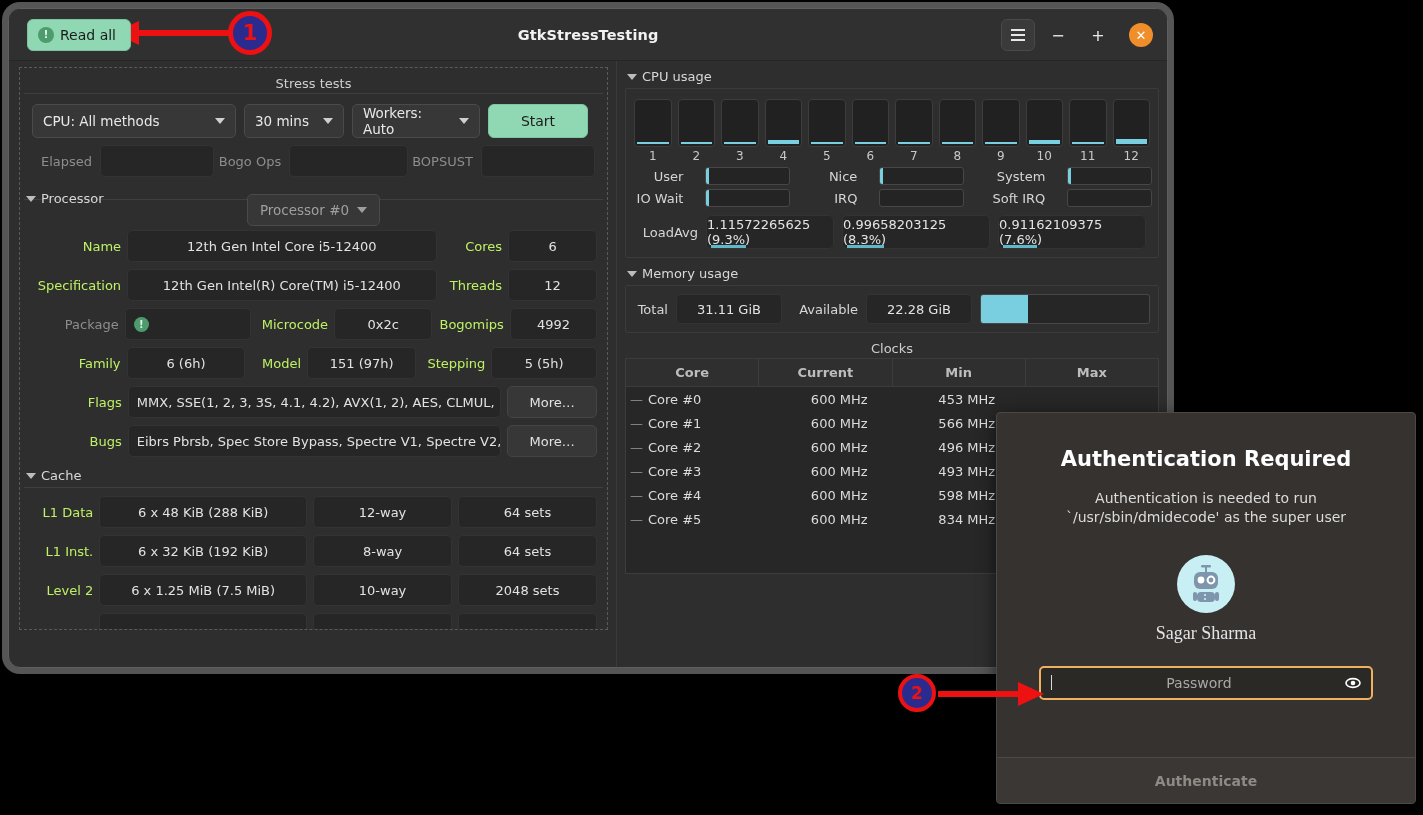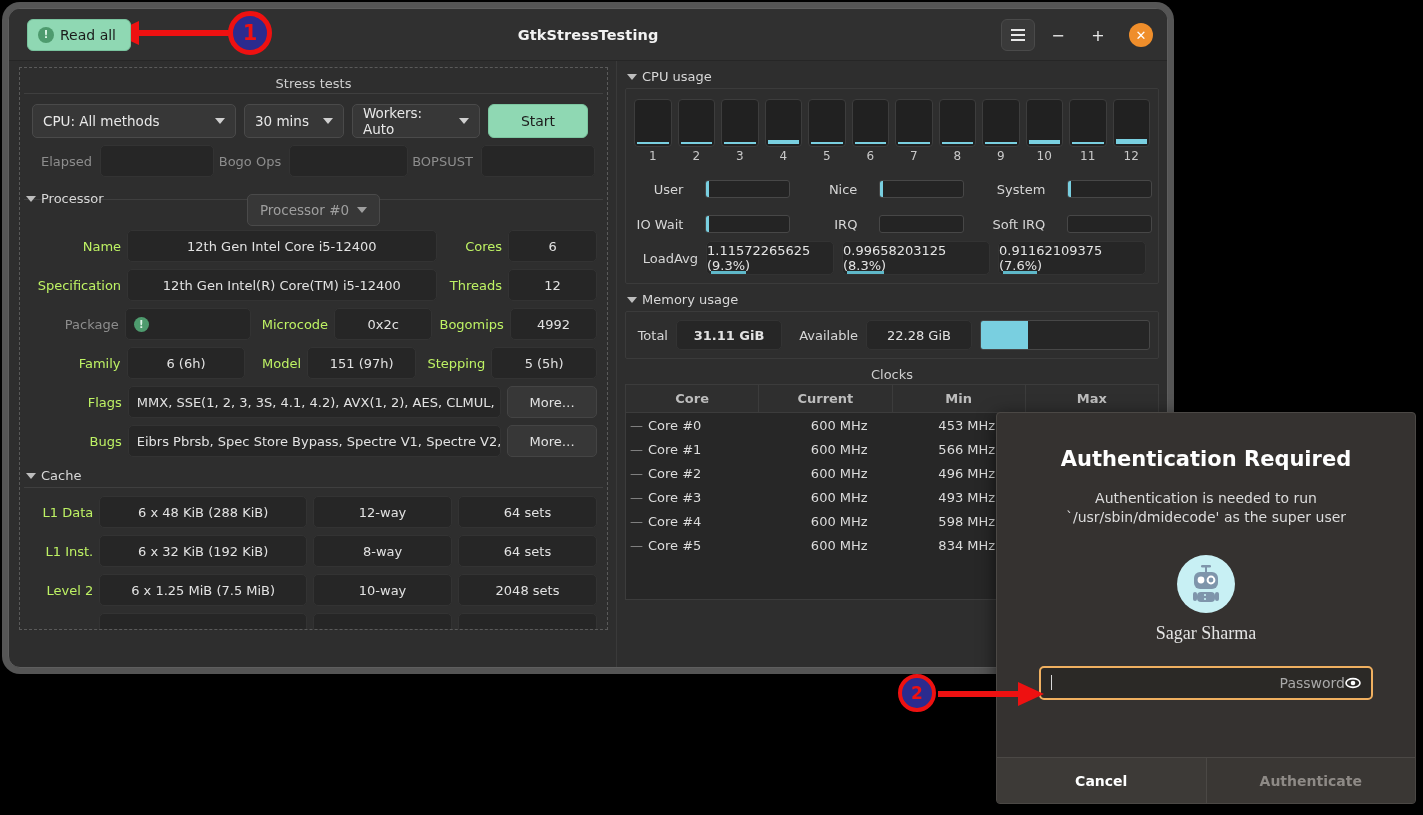--- a/index.html
+++ b/index.html
@@ -140,21 +140,21 @@
   .cpu-grid { display: flex; gap: 6px; padding: 4px 2px 0 2px; }
   .cpu-cell { flex: 1; display: flex; flex-direction: column; align-items: center; }
   .cpu-graph {
     width: 100%; height: 48px; background: #212121;
     border: 1px solid #3d3d3d; border-radius: 4px;
     position: relative; overflow: hidden;
   }
   .cpu-bar { position: absolute; left: 2px; right: 2px; bottom: 2px; background: #79cfe0; }
   .cpu-num { font-size: 12px; color: #c9c9c9; margin-top: 2px; }
 
-  .meter-row { display: flex; align-items: center; gap: 22px; margin-top: 17px; }
+  .meter-row { display: flex; align-items: center; gap: 22px; margin-top: 4px; }
   .meter-lbl { font-size: 13px; color: #d6d6d6; text-align: right; white-space: nowrap; }
   .meter {
     height: 18px; background: #242424; border: 1px solid #474747; border-radius: 3px;
     position: relative; overflow: hidden;
   }
   .meter-fill { position: absolute; left: 0; top: 0; bottom: 0; background: #79cfe0; }
 
   .loadavg-box {
     background: #262626; border: 1px solid #333; border-radius: 5px;
     height: 34px; position: relative; display:flex; align-items:center; justify-content:center;
@@ -205,21 +205,21 @@
   }
   .auth-user { font-size: 18px; color: #e4e4e4; margin-top: 10px; font-family: Liberation Serif, serif; }
   .pw-wrap { margin: 22px 18px 0 18px; }
   .pw-field {
     height: 34px; background: #2b2926;
     border: 2px solid #f0b060; border-radius: 5px;
     display: flex; align-items: center; padding: 0 10px;
     position: relative;
   }
   .pw-caret { width: 1px; height: 15px; background: #d8d8d8; margin-right: 1px; }
-  .pw-ph { font-size: 14px; color: #a9a9a9; flex: 1; text-align: right; }
+  .pw-ph { font-size: 14px; color: #a9a9a9; flex: 1; text-align: center; }
   .eye { width: 16px; height: 16px; }
   .auth-actions { display: flex; height: 46px; border-top: 1px solid #4b4845; }
   .auth-btn {
     flex: 1; display: flex; align-items: center; justify-content: center;
     font-size: 14px; font-weight: bold; cursor: pointer; background: #3d3a37;
   }
   .auth-btn.cancel { color: #ffffff; border-right: 1px solid #4b4845; }
   .auth-btn.auth-primary { color: #8e8a86; background: #3a3734; }
 
   
@@ -509,21 +509,21 @@
             </div>
           </div>
         </div>
 
         <div class="expander" style="margin-top:4px;">
           <span class="tri"></span>
           <span>Memory usage</span>
         </div>
         <div style="border:1px solid #3b3b3b;border-radius:2px;padding:8px 8px;display:flex;align-items:center;gap:8px;">
           <div class="meter-lbl" style="width:34px;">Total</div>
-          <div class="field" style="width:106px;height:30px;font-weight:bold;">31.11 GiB</div>
+          <div class="field" style="width:106px;height:30px;">31.11 GiB</div>
           <div class="meter-lbl" style="width:68px;">Available</div>
           <div class="field" style="width:106px;height:30px;">22.28 GiB</div>
           <div class="mem-bar">
               <div class="mem-fill" id="memfill" style="width: 28%;"></div>
             </div>
         </div>
 
         <div style="margin-top:8px;">
           <div class="frame-title">Clocks</div>
           <div class="clk-table">
@@ -603,21 +603,20 @@
           <span class="eye">
             <svg width="16" height="16" viewBox="0 0 16 16">
               <ellipse cx="8" cy="8" rx="7" ry="4.4" fill="none" stroke="#ffffff" stroke-width="1.6"></ellipse>
               <circle cx="8" cy="8" r="2.3" fill="#ffffff"></circle>
             </svg>
           </span>
         </div>
       </div>
     </div>
     <div class="auth-actions">
-      <div class="auth-btn cancel">Cancel</div>
       <div class="auth-btn auth-primary">Authenticate</div>
     </div>
   </div>
 
   <svg class="ann" style="left:0;top:0;" width="1423" height="815">
 
     <line x1="232" y1="33" x2="133" y2="33" stroke="#ee1111" stroke-width="6"></line>
     <polygon points="113,33 139,21 139,45" fill="#ee1111"></polygon>
 
     <line x1="938" y1="694" x2="1022" y2="694" stroke="#ee1111" stroke-width="6"></line>

